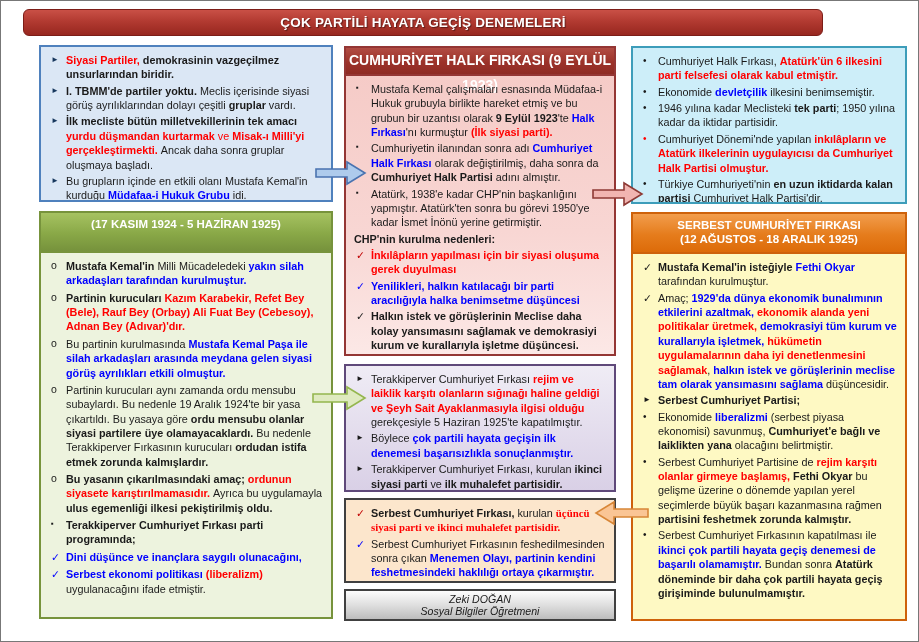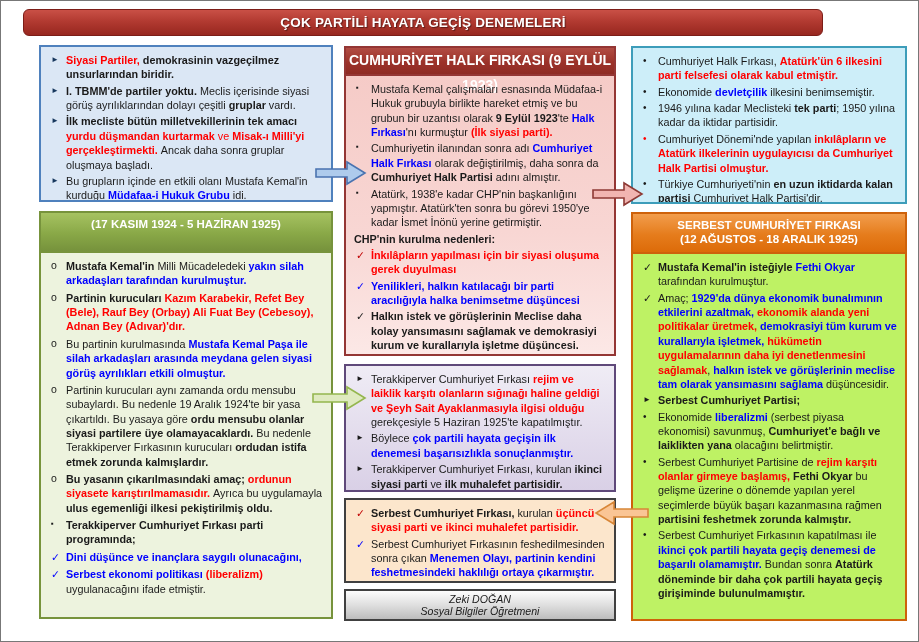--- a/index.html
+++ b/index.html
@@ -53,21 +53,21 @@
     background:#fce6cc; border:2px solid #404040;}
   .box-credit{left:343px; top:588px; width:272px; height:32px;
     background:linear-gradient(180deg,#fdfdfd 0%,#dcdcdc 55%,#bdbdbd 100%);
     border:2px solid #404040; text-align:center; font-size:10.6px; font-style:italic;
     color:#1a1a1a; padding-top:2px;}
 
   
   .box-chf2{left:630px; top:45px; width:276px; height:158px;
     background:#cdeef9; border:2px solid #3d9dba;}
   .box-scf{left:630px; top:211px; width:276px; height:409px;
-    background:#bef264; border:2px solid #ce620b;}
+    background:#fef9c3; border:2px solid #ce620b;}
   .box-scf .hdr{background:linear-gradient(180deg,#f29d4c 0%,#e57c1c 55%,#dd6b09 100%);
     border-bottom:2px solid #ce620b; height:40px; font-size:11.5px; padding-top:4px; box-sizing:border-box;}
 
   .arrow{position:absolute;}
   .arrow svg{display:block;}
 </style>
 </head>
 <body>
 
 <div class="page">
@@ -182,21 +182,21 @@
           <span class="bullet bullet-arrow">►</span>
           <span class="txt"><span style="color: rgb(26, 26, 26);">Terakkiperver Cumhuriyet Fırkası, kurulan </span><span style="color: rgb(26, 26, 26); font-weight: bold;">ikinci siyasi parti</span><span style="color: rgb(26, 26, 26);"> ve </span><span style="color: rgb(26, 26, 26); font-weight: bold; margin-top: 20px;">ilk muhalefet partisidir.</span></span>
         </div>
       </div>
   </div>
 
   <div class="box box-scf-summary">
     <div class="bodytxt">
         <div class="li">
           <span class="bullet bullet-check" style="color: rgb(192, 0, 0);">✓</span>
-          <span class="txt"><span style="color: rgb(26, 26, 26); font-weight: bold;">Serbest Cumhuriyet Fırkası, </span><span style="color: rgb(26, 26, 26);">kurulan </span><span style="color: rgb(255, 0, 0); font-weight: bold;">üçüncü siyasi parti ve ikinci muhalefet partisidir.</span></span>
+          <span class="txt"><span style="color: rgb(26, 26, 26); font-weight: bold;">Serbest Cumhuriyet Fırkası, </span><span style="color: rgb(26, 26, 26);">kurulan </span><span style="color: rgb(255, 0, 0); font-weight: bold; font-family: Liberation Serif, serif;">üçüncü siyasi parti ve ikinci muhalefet partisidir.</span></span>
         </div>
         <div class="li">
           <span class="bullet bullet-check" style="color: rgb(0, 0, 255);">✓</span>
           <span class="txt"><span style="color: rgb(26, 26, 26);">Serbest Cumhuriyet Fırkasının feshedilmesinden sonra çıkan </span><span style="color: rgb(0, 0, 255); font-weight: bold;">Menemen Olayı, partinin kendini feshetmesindeki haklılığı ortaya çıkarmıştır.</span></span>
         </div>
       </div>
   </div>
 
   <div class="box box-credit">
     <div>Zeki DOĞAN</div>

